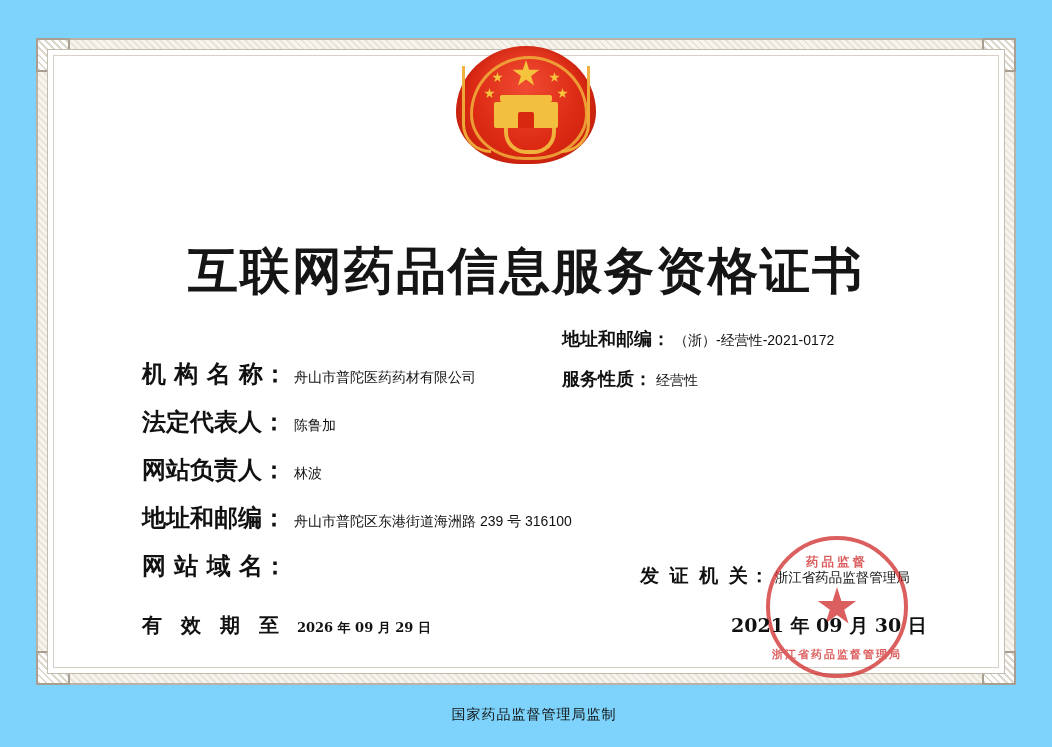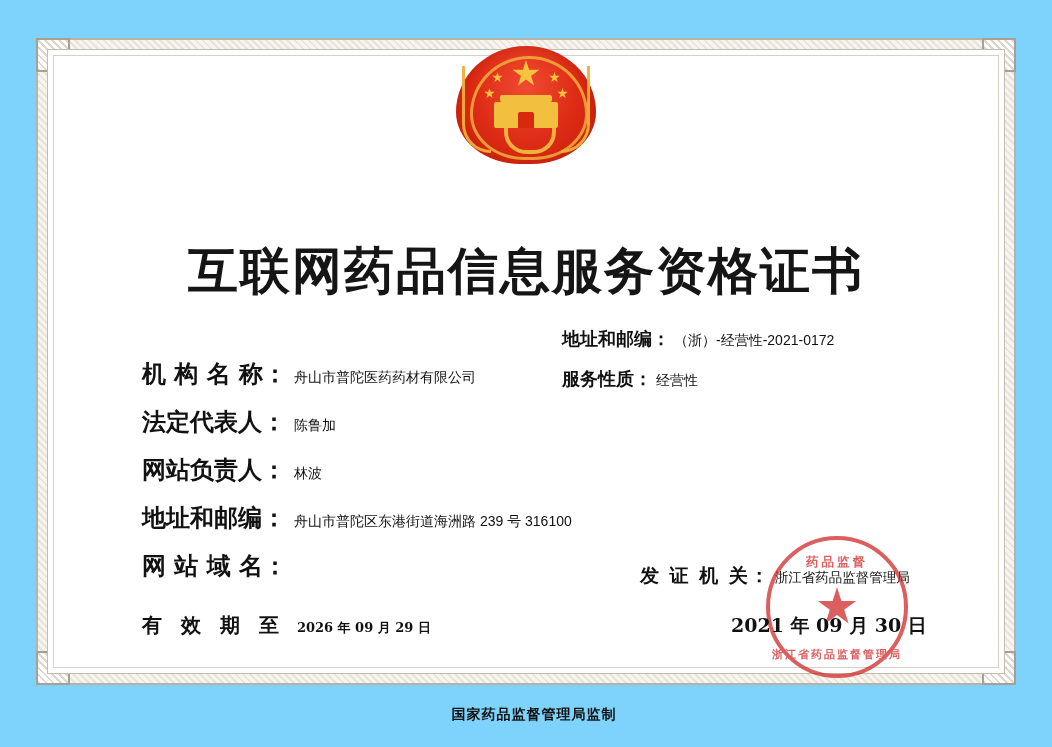--- a/index.html
+++ b/index.html
@@ -306,21 +306,21 @@
     color: #111;
     white-space: nowrap;
   }
 
   .footer {
     position: absolute;
     left: 16px; right: 0;
     top: 706px;
     text-align: center;
     font-family: "DejaVu Serif", serif;
-    font-weight: bold;
+    font-weight: normal;
     font-size: 14px;
     letter-spacing: 1px;
     color: #111;
   }
 </style>
 </head>
 <body>
 
 <div class="certificate">
 

